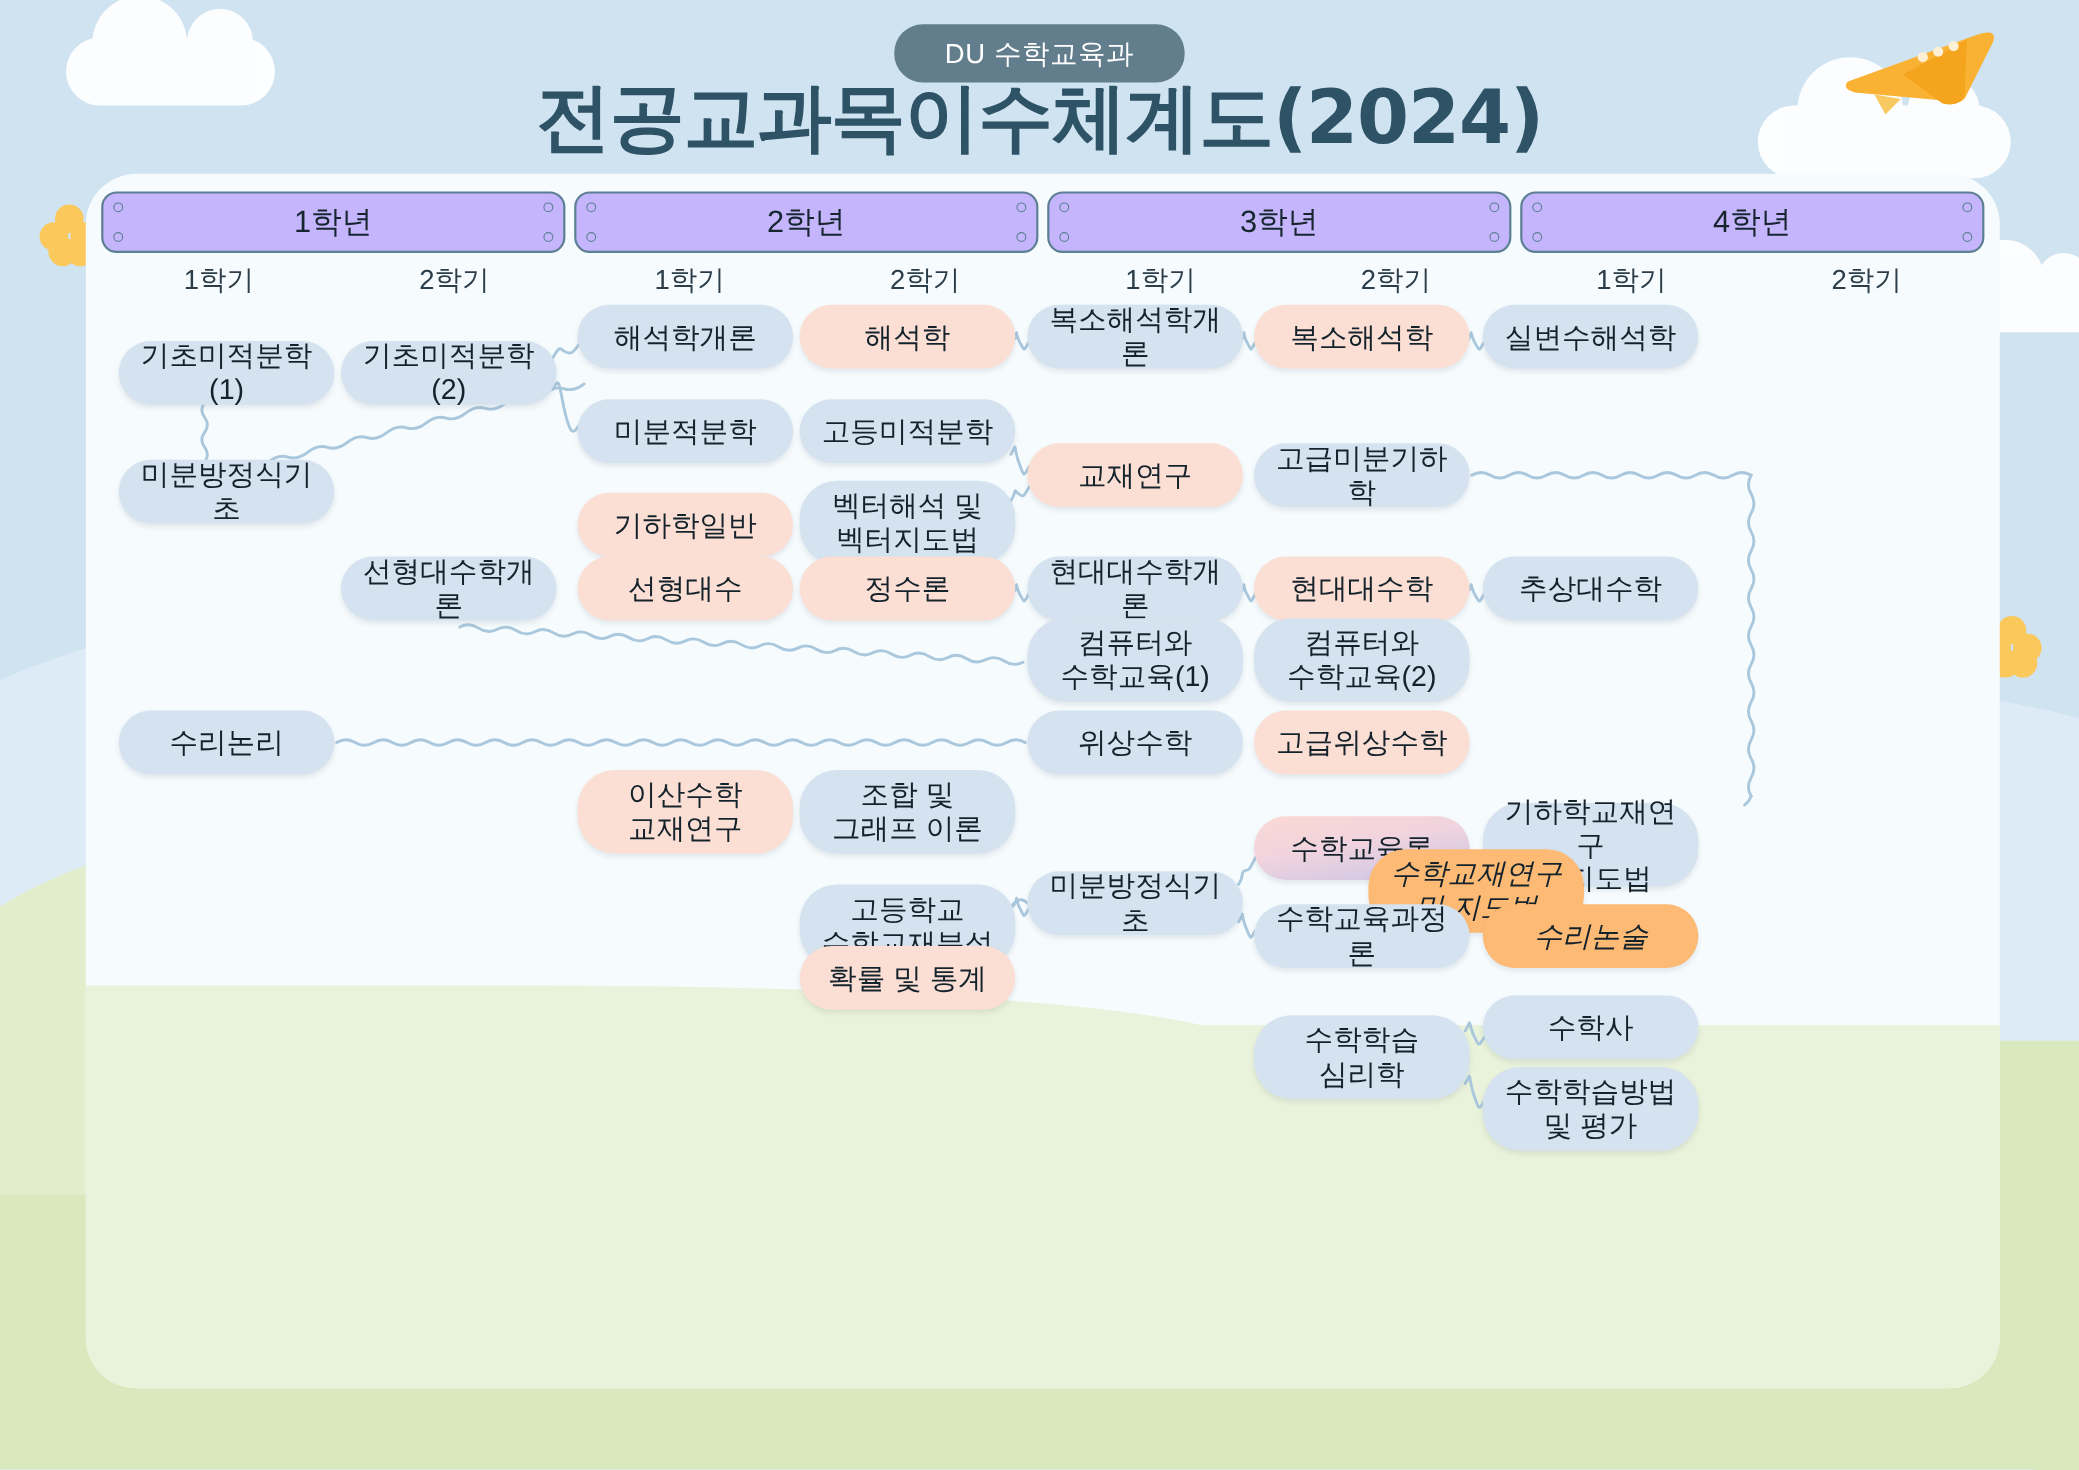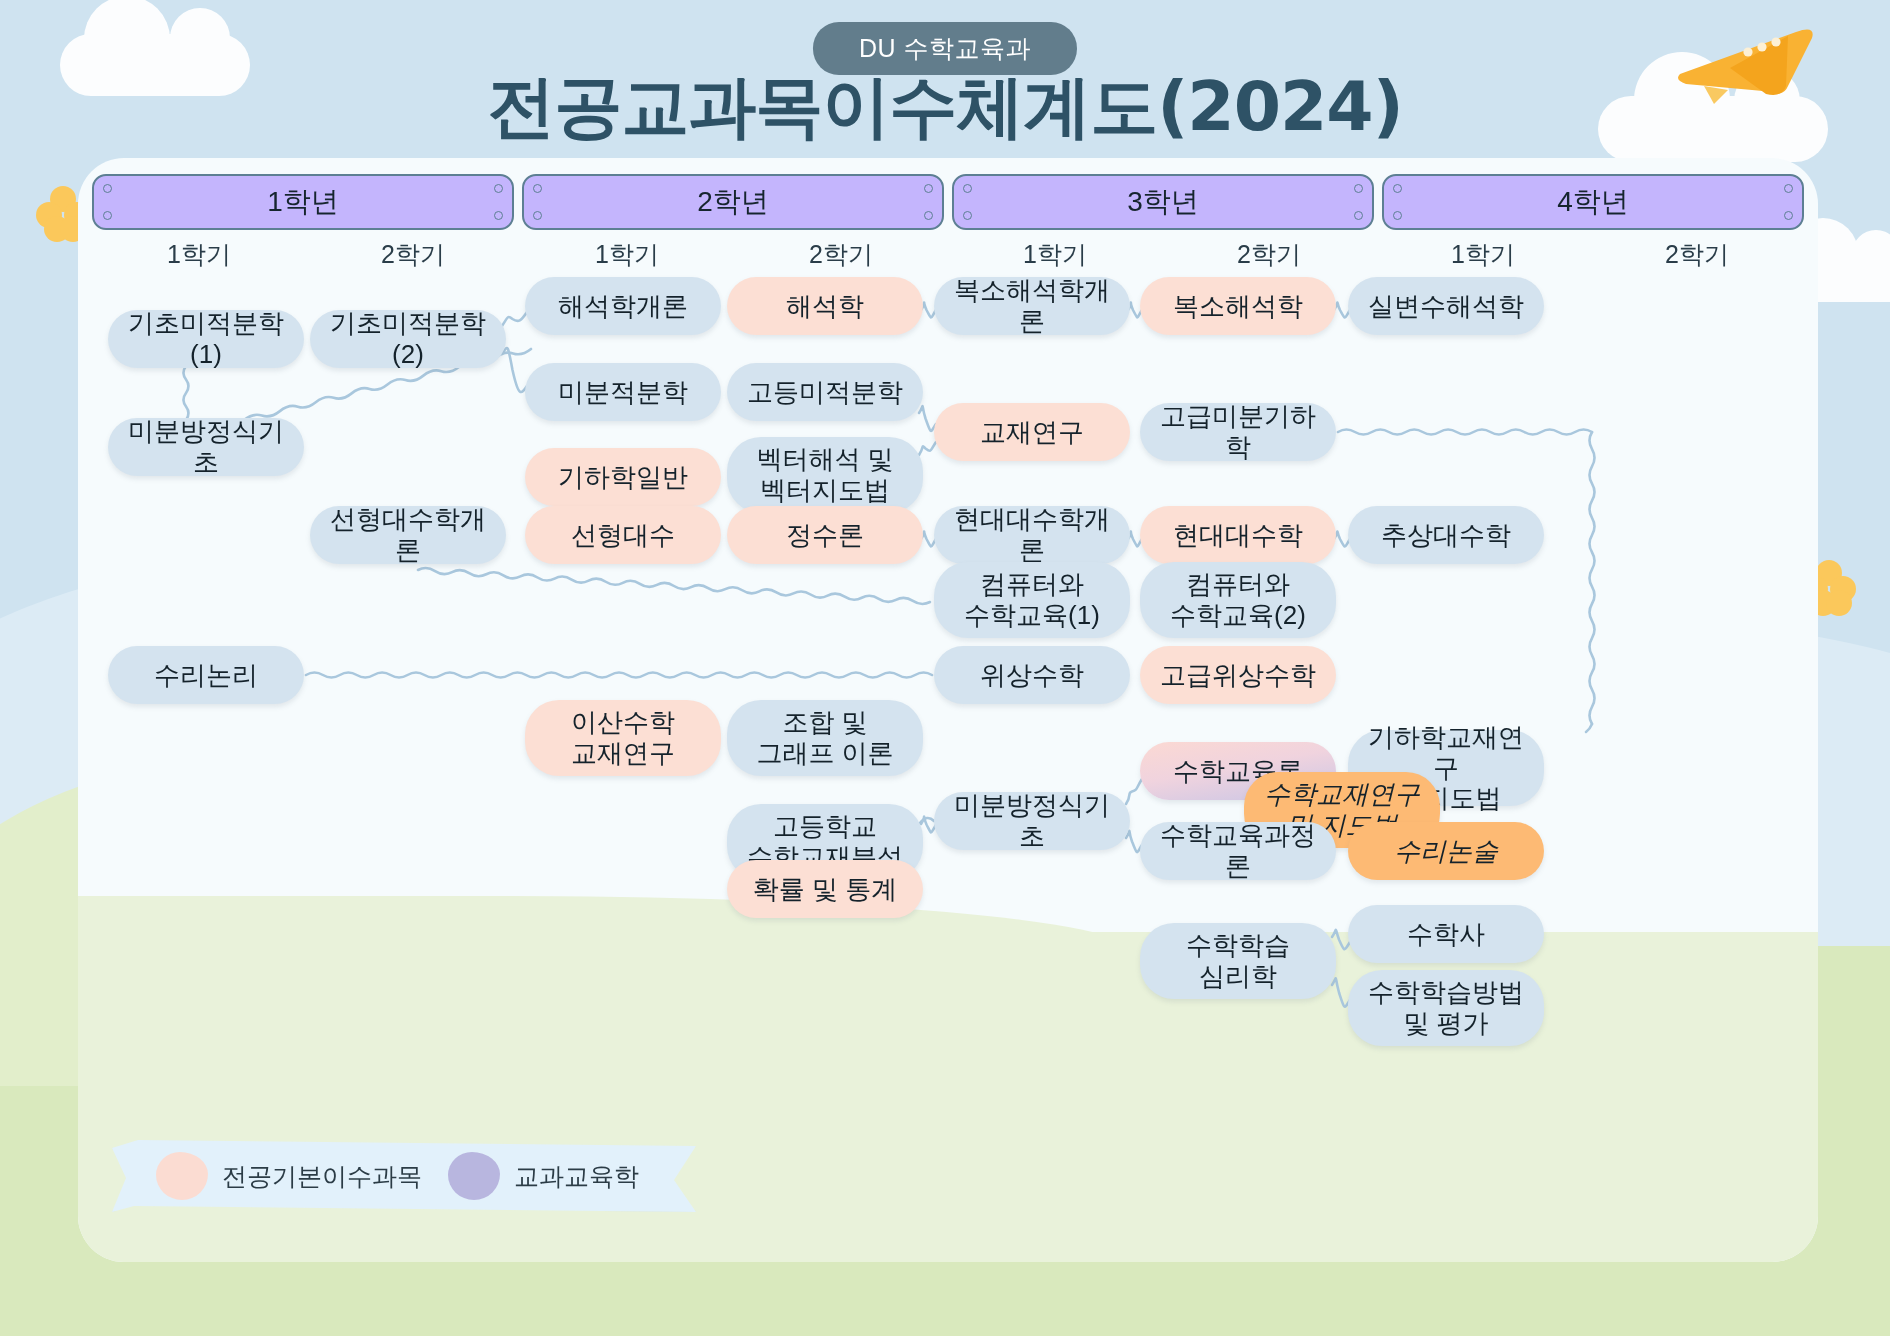--- a/index.html
+++ b/index.html
@@ -359,24 +359,14 @@
       <div class="pill blue" style="left: 1140px; top: 923px; width: 196px; height: 76px;">
         <span style="white-space: pre-line;">수학학습
 심리학</span>
       </div>
       <div class="pill blue" style="left: 1348px; top: 970px; width: 196px; height: 76px;">
         <span style="white-space: pre-line;">수학학습방법
 및 평가</span>
       </div>
     </div>
 
-  <div class="legend">
-    <div class="legend-item">
-      <span class="swatch pink"></span>
-      <span class="legend-text">전공기본이수과목</span>
-    </div>
-    <div class="legend-item">
-      <span class="swatch purple"></span>
-      <span class="legend-text">교과교육학</span>
-    </div>
-  </div>
 
 </div>
 
 </body></html>

